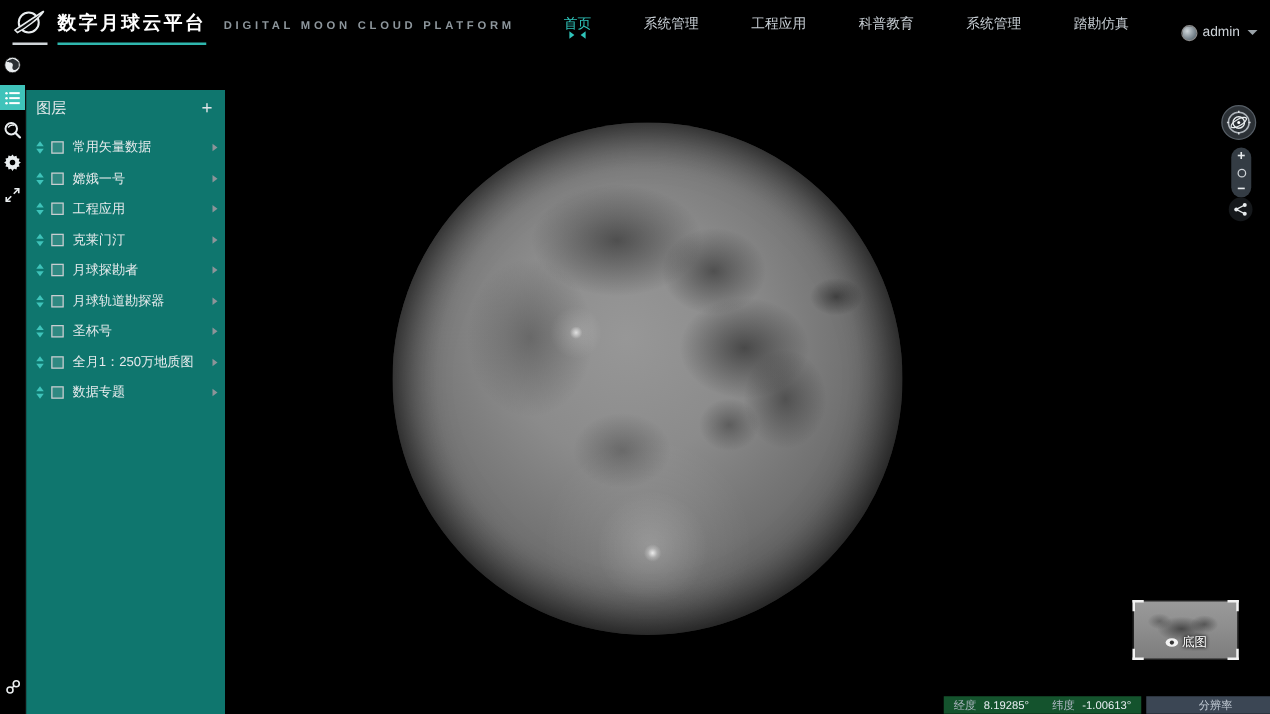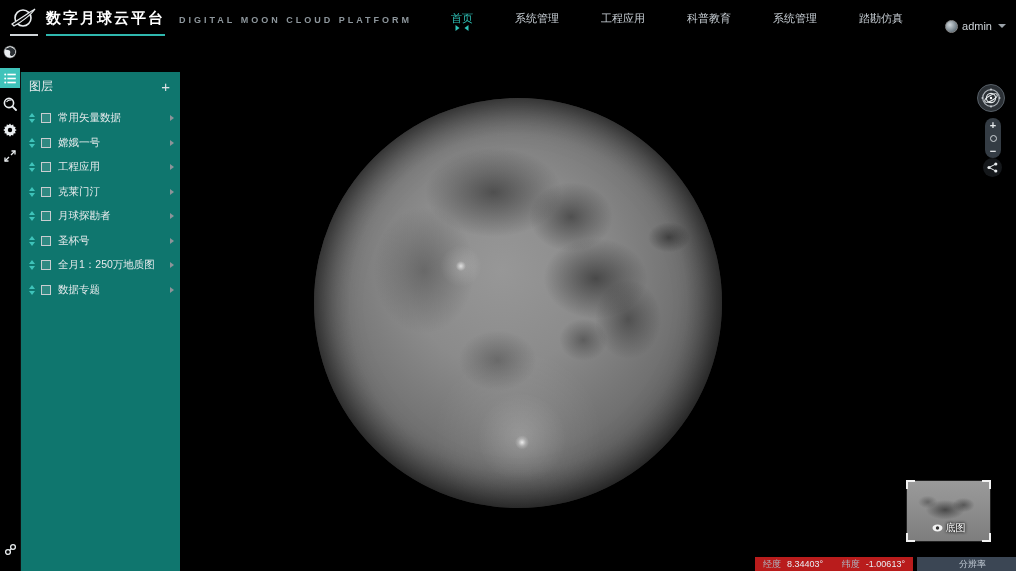--- a/index.html
+++ b/index.html
@@ -91,38 +91,38 @@
     border:1px solid #565e66; }
   .zoom-pill { position:absolute; right:15px; top:82px; width:16px; height:40px; border-radius:9px;
     background:#343c44; display:flex; flex-direction:column; align-items:center; justify-content:space-between;
     padding:2px 0; }
   .zoom-btn { color:#e6eaec; font-size:11px; line-height:10px; cursor:pointer; font-weight:bold; }
   .zoom-reset { width:7px; height:7px; border:1.5px solid #cfd4d8; border-radius:50%; cursor:pointer; }
   .share-btn { position:absolute; right:14px; top:122px; width:19px; height:19px; border-radius:50%;
     background:#15181b; display:flex; align-items:center; justify-content:center; cursor:pointer; }
 
   
-  .minimap { position:absolute; left:727px; top:445px; width:83px; height:60px; cursor:pointer;
+  .minimap { position:absolute; left:727px; top:445px; width:83px; height:46px; cursor:pointer;
     background:
       radial-gradient(ellipse 26px 13px at 46% 48%, rgba(35,35,35,0.65) 0%, rgba(0,0,0,0) 75%),
       radial-gradient(ellipse 14px 9px at 68% 40%, rgba(40,40,40,0.55) 0%, rgba(0,0,0,0) 80%),
       radial-gradient(ellipse 12px 8px at 25% 35%, rgba(50,50,50,0.45) 0%, rgba(0,0,0,0) 80%),
       linear-gradient(180deg,#9a9a9a 0%, #8e8e8e 45%, #7d7d7d 100%);
     outline:1px solid #222; }
   .minimap .corner { position:absolute; width:9px; height:9px; border:2px solid #f2f2f2; }
   .minimap .tl { top:-1px; left:-1px; border-right:none; border-bottom:none; }
   .minimap .tr { top:-1px; right:-1px; border-left:none; border-bottom:none; }
   .minimap .bl { bottom:-1px; left:-1px; border-right:none; border-top:none; }
   .minimap .br { bottom:-1px; right:-1px; border-left:none; border-top:none; }
   .minimap-label { position:absolute; left:50%; transform:translateX(-50%); bottom:6px;
     display:flex; align-items:center; gap:3px; color:#fff; font-size:10px;
     text-shadow:0 0 3px #000,0 0 3px #000; white-space:nowrap; }
 
   
-  .coords-box { position:absolute; left:755px; top:557px; width:158px; height:14px; background:#b91c1c;
+  .coords-box { position:absolute; left:755px; top:557px; width:158px; height:14px; background:#14532d;
     display:flex; align-items:center; font-size:9px; padding:0 8px; gap:6px; z-index:50; }
   .coords-box .lbl { color:#aeb7c2; }
   .coords-box .val { color:#e8edf2; }
   .coords-box .sep { flex:1; }
   .res-box { position:absolute; left:917px; top:557px; width:111px; height:14px; background:#3b4654;
     display:flex; align-items:center; justify-content:center; font-size:9px; color:#c3ccd6; z-index:50; }
 </style>
 </head>
 <body>
 
@@ -170,21 +170,21 @@
           <ellipse cx="5.5" cy="4" rx="5" ry="3.4" fill="#f2f2f2"></ellipse>
           <circle cx="5.5" cy="4" r="1.7" fill="#333"></circle>
         </svg>
         <span>底图</span>
       </div>
     </div>
   </div>
 
   <div class="coords-box">
     <span class="lbl">经度</span>
-    <span class="val">8.34403°</span>
+    <span class="val">8.19285°</span>
     <span class="sep"></span>
     <span class="lbl">纬度</span>
     <span class="val">-1.00613°</span>
   </div>
   <div class="res-box">
     <span>分辨率</span>
   </div>
 
   <div class="rail">
     <div class="rail-btn" style="margin-top:6px;">
@@ -277,20 +277,29 @@
         <span class="layer-label">克莱门汀</span>
         <span class="row-chevron"></span>
       </div>
       <div class="layer-row">
         <span class="drag-handle">
             <i class="up"></i>
             <i class="dn"></i>
           </span>
         <span class="layer-checkbox"></span>
         <span class="layer-label">月球探勘者</span>
+        <span class="row-chevron"></span>
+      </div>
+      <div class="layer-row">
+        <span class="drag-handle">
+            <i class="up"></i>
+            <i class="dn"></i>
+          </span>
+        <span class="layer-checkbox"></span>
+        <span class="layer-label">月球轨道勘探器</span>
         <span class="row-chevron"></span>
       </div>
       <div class="layer-row">
         <span class="drag-handle">
             <i class="up"></i>
             <i class="dn"></i>
           </span>
         <span class="layer-checkbox"></span>
         <span class="layer-label">圣杯号</span>
         <span class="row-chevron"></span>

